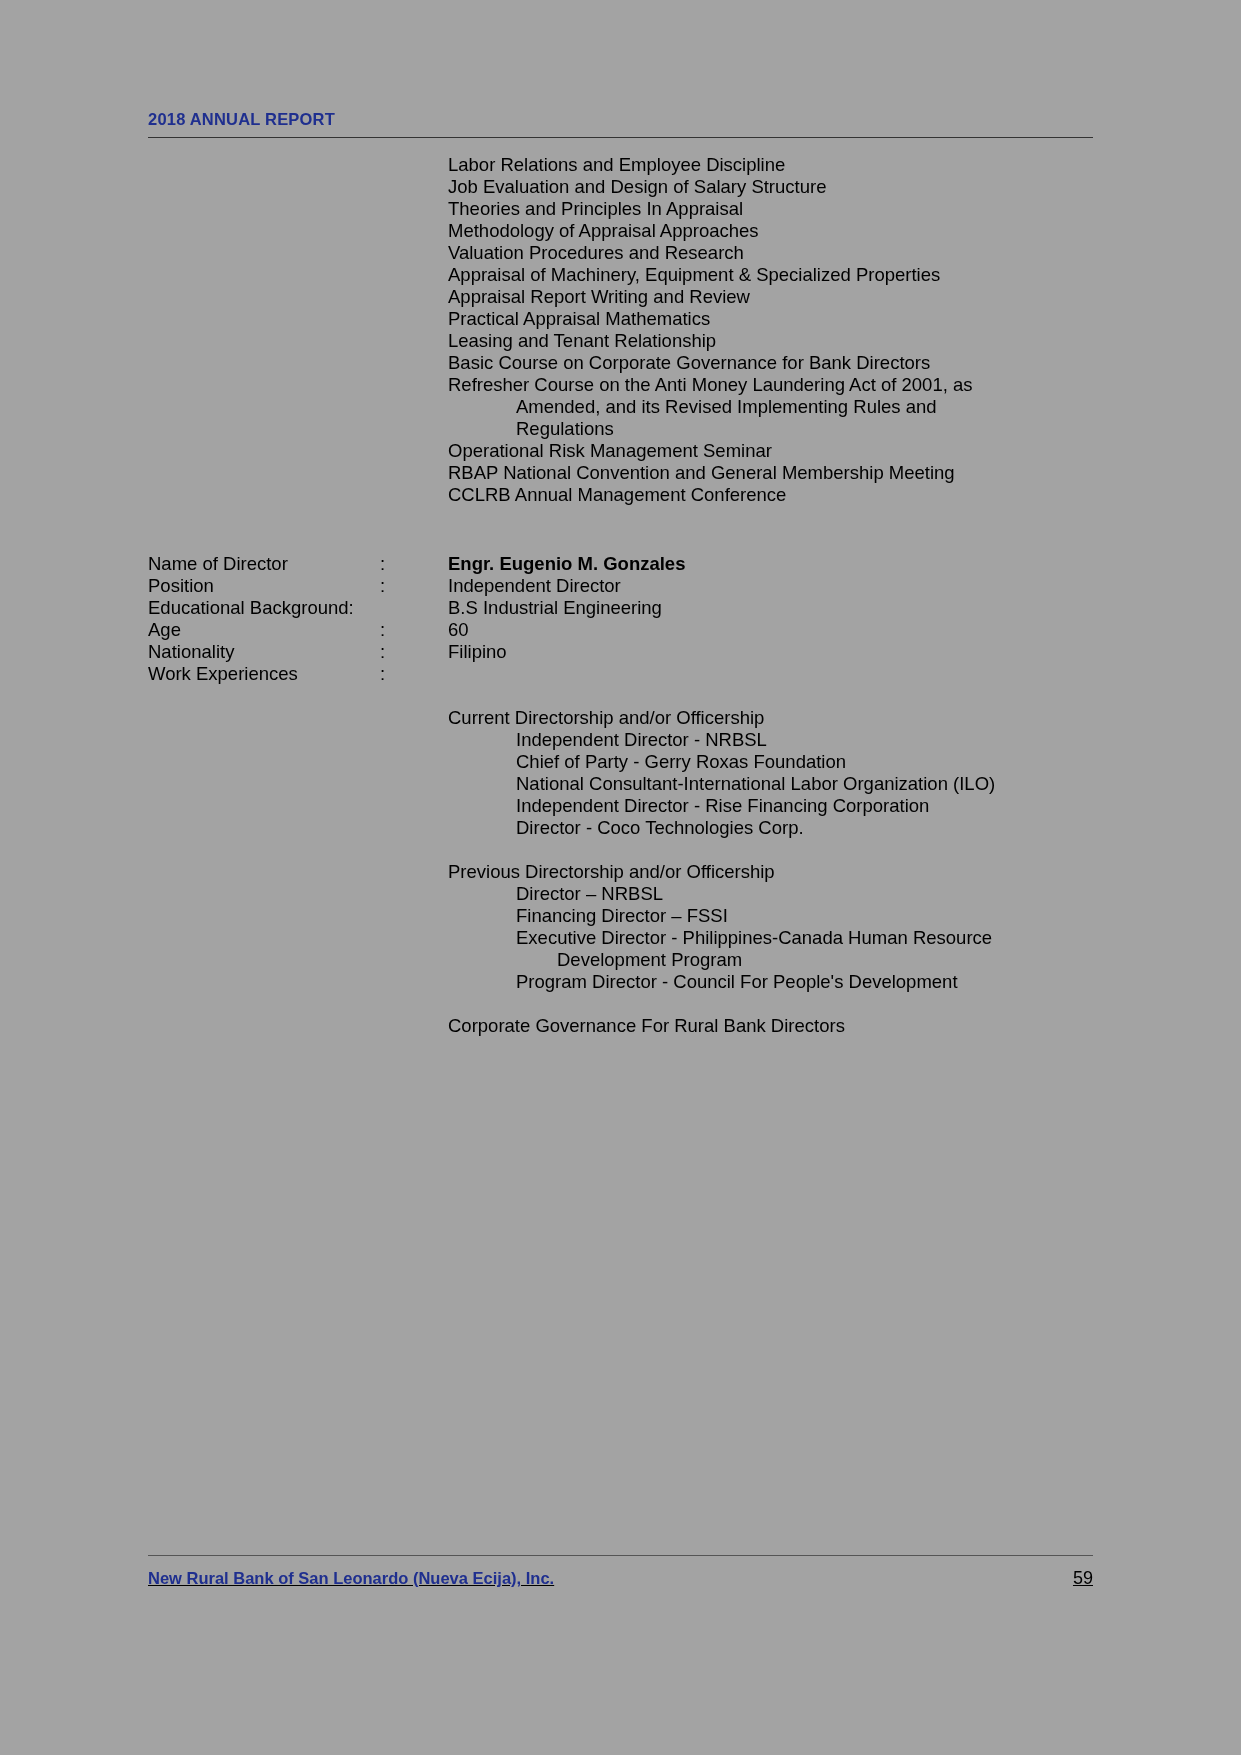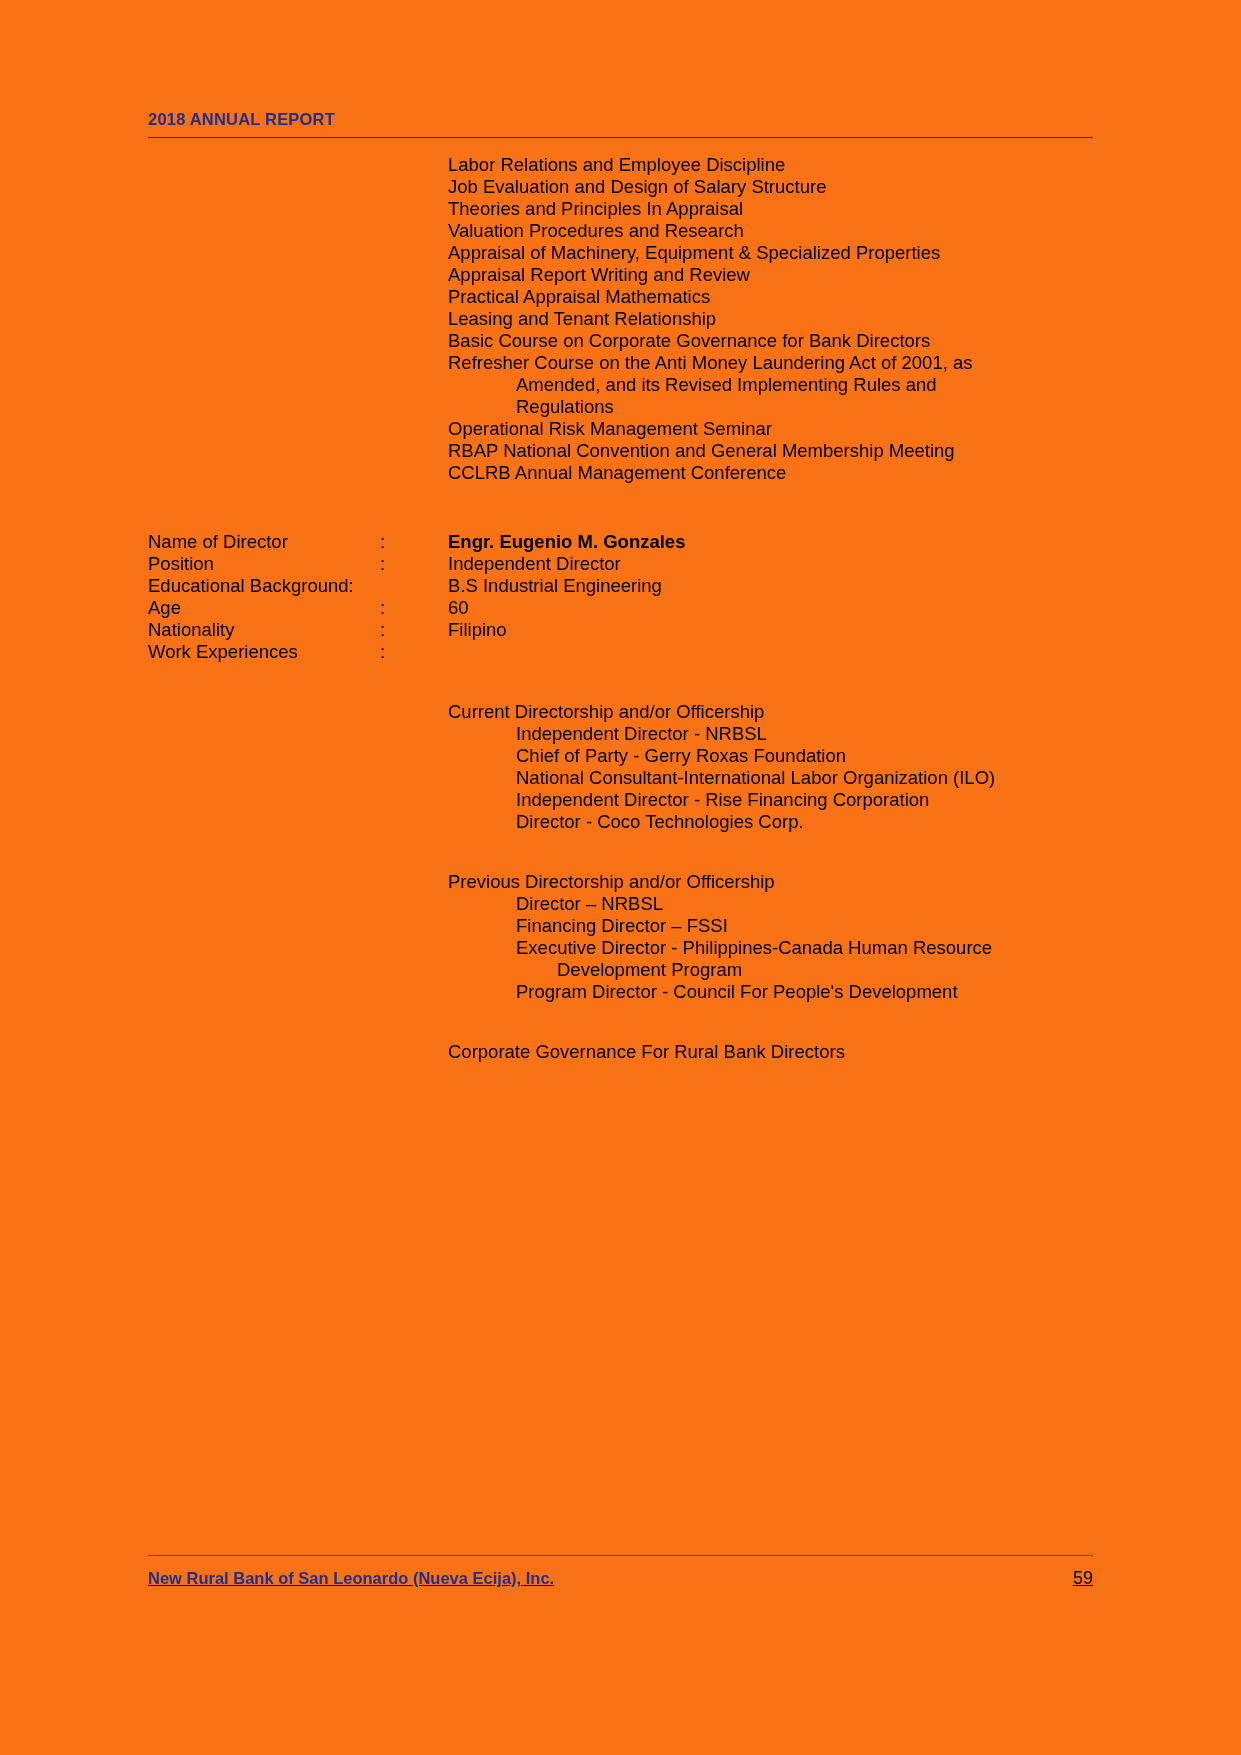--- a/index.html
+++ b/index.html
@@ -9,21 +9,21 @@
   }
   body {
     font-family: "Liberation Sans", sans-serif;
     color: #000000;
   }
   .page {
     position: relative;
     width: 1241px;
     height: 1755px;
     margin: 0 auto;
-    background: #f97316;
+    background: #a3a3a3;
     box-sizing: border-box;
     overflow: hidden;
   }
   .content {
     position: absolute;
     left: 148px;
     top: 110px;
     width: 945px;
   }
   .header-title {
@@ -59,21 +59,21 @@
     vertical-align: top;
     padding: 0;
     font-size: 18.5px;
     line-height: 1.19;
   }
   .lbl { width: 232px; margin-left: 48px; }
   .colon { width: 68px; }
   .val-bold { font-weight: bold; }
 
   .sub-block { margin-left: 300px; }
-  .sub-block .lvl1 { margin-left: 0; margin-top: 16px; }
+  .sub-block .lvl1 { margin-left: 0; }
   .sub-block .lvl2 { margin-left: 68px; }
   .sub-block .lvl3 { margin-left: 109px; }
 
   .trainings-label {
     margin-left: 0;
   }
 
   .footer {
     position: absolute;
     left: 148px;
@@ -110,20 +110,21 @@
 
     <div class="header-title">2018 ANNUAL REPORT</div>
     <div class="header-rule"></div>
 
     <div class="body-area">
 
       <div class="seminar-list indent-col">
         <div>Labor Relations and Employee Discipline</div>
         <div>Job Evaluation and Design of Salary Structure</div>
         <div>Theories and Principles In Appraisal</div>
+        <div>Methodology of Appraisal Approaches</div>
         <div>Valuation Procedures and Research</div>
         <div>Appraisal of Machinery, Equipment &amp; Specialized Properties</div>
         <div>Appraisal Report Writing and Review</div>
         <div>Practical Appraisal Mathematics</div>
         <div>Leasing and Tenant Relationship</div>
         <div>Basic Course on Corporate Governance for Bank Directors</div>
         <div>Refresher Course on the Anti Money Laundering Act of 2001, as</div>
         <div style="margin-left:68px;">Amended, and its Revised Implementing Rules and</div>
         <div style="margin-left:68px;">Regulations</div>
         <div>Operational Risk Management Seminar</div>

